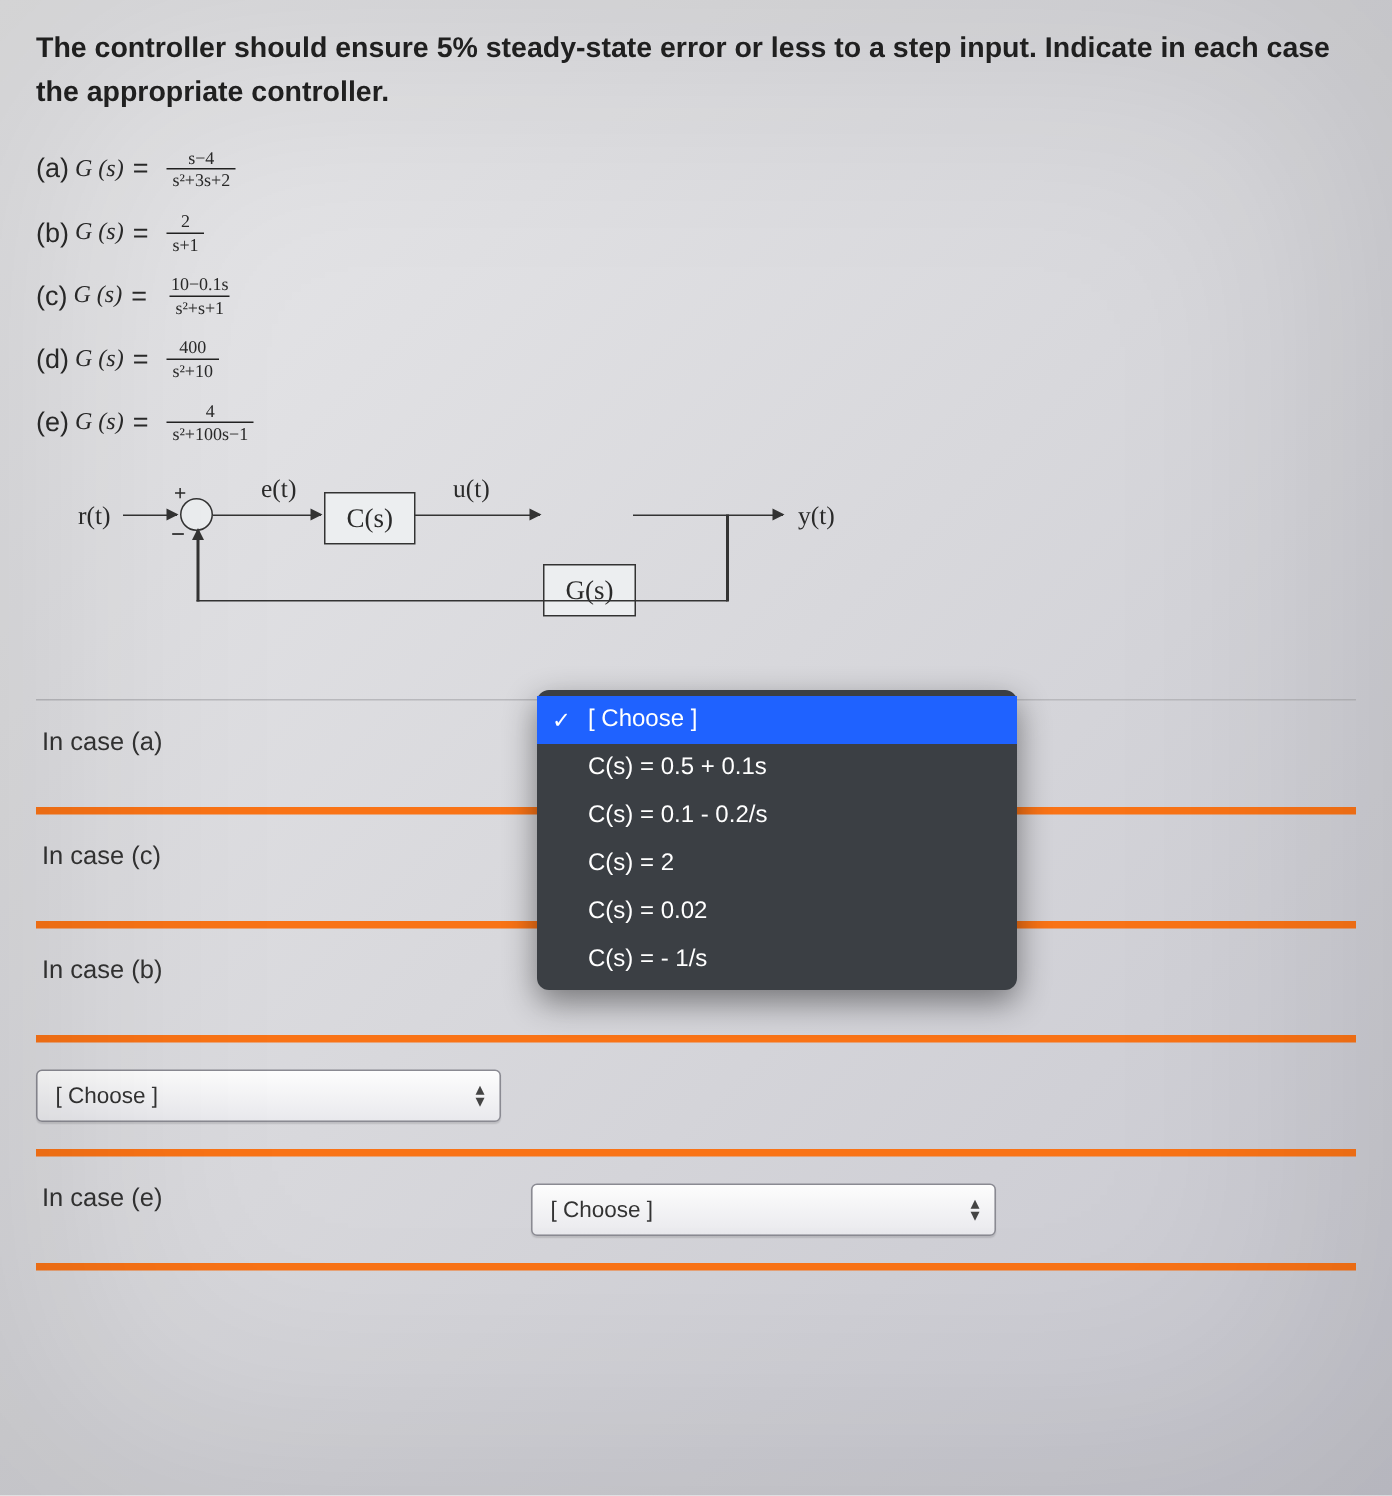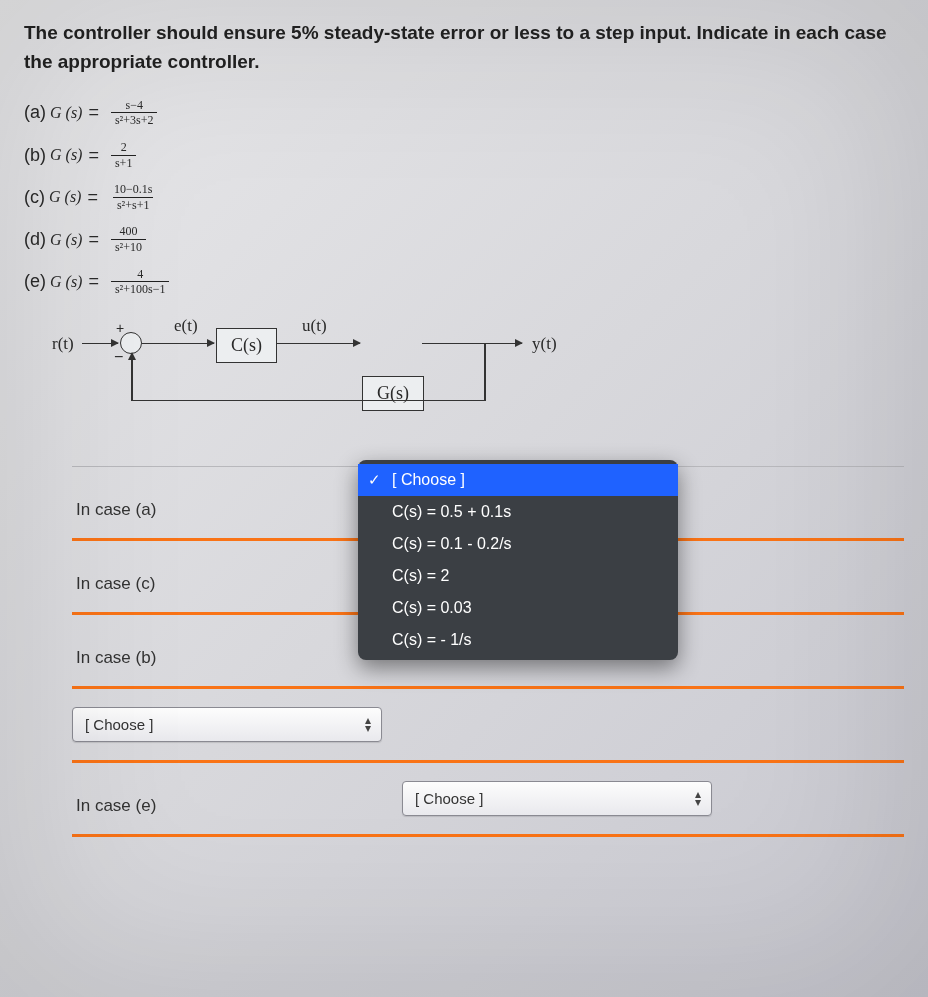--- a/index.html
+++ b/index.html
@@ -70,24 +70,23 @@
     position:absolute; border:1.5px solid #333; background:#eceef0;
     display:flex; align-items:center; justify-content:center;
     font-family:"Times New Roman", serif; font-size:18px;
     padding:6px 14px;
   }
   .siglabel { position:absolute; font-family:"Times New Roman", serif; font-size:17px; }
 
   
   .answer-area { position: relative; margin-top: 10px; }
   .case-row {
-    display:flex; align-items:flex-end;
-    border-bottom: 3px solid #f97316;
+    display:flex; align-items:flex-start;
+    border-bottom: 5px solid #f97316;
     padding: 18px 0;
-    margin-left: 48px;
   }
   .case-row:first-child { border-top: 1px solid #b8b8bc; }
   .case-label {
     width: 330px;
     font-size: 17px;
     color: #333;
     padding-left: 4px;
   }
   .choose-box {
     position: relative;
@@ -259,20 +258,20 @@
     </div>
 
     <div class="dropdown">
       <div class="dd-item selected">
         <span class="dd-check">✓</span>
         <span>[ Choose ]</span>
       </div>
       <div class="dd-item"><span>C(s) = 0.5 + 0.1s</span></div>
       <div class="dd-item"><span>C(s) = 0.1 - 0.2/s</span></div>
       <div class="dd-item"><span>C(s) = 2</span></div>
-      <div class="dd-item"><span>C(s) = 0.03</span></div>
+      <div class="dd-item"><span>C(s) = 0.02</span></div>
       <div class="dd-item"><span>C(s) = - 1/s</span></div>
     </div>
 
   </div>
 </div>
 
 <div class="vignette"></div>
 
 </body></html>

